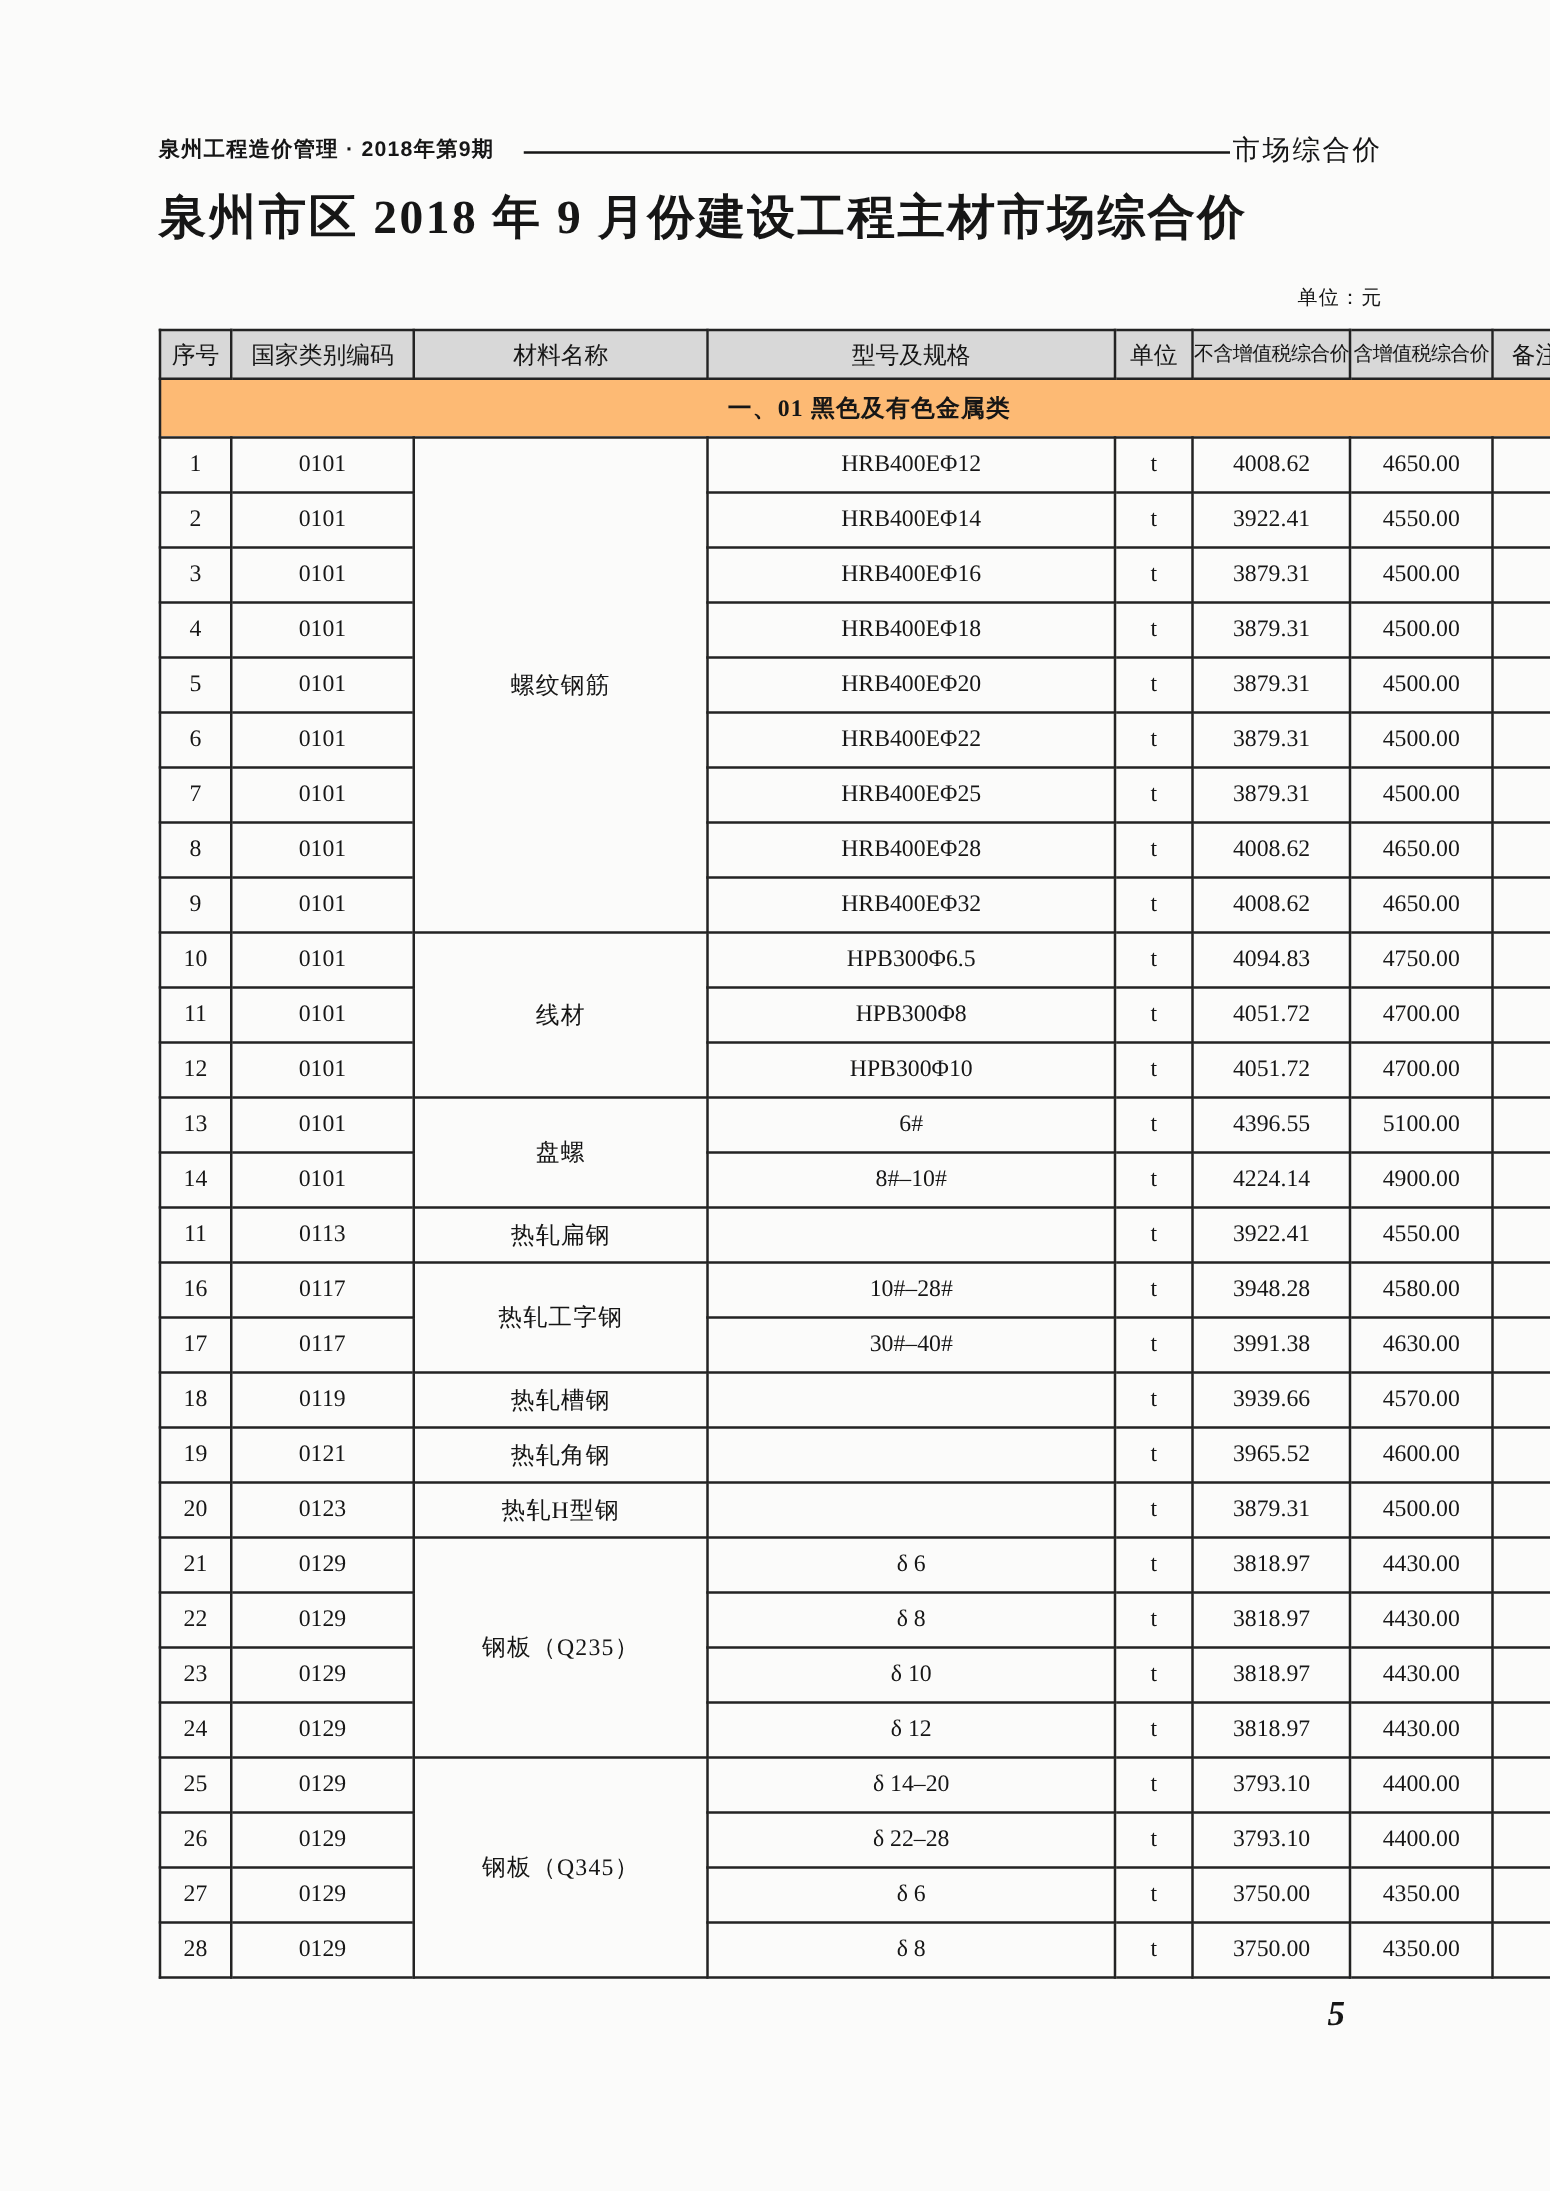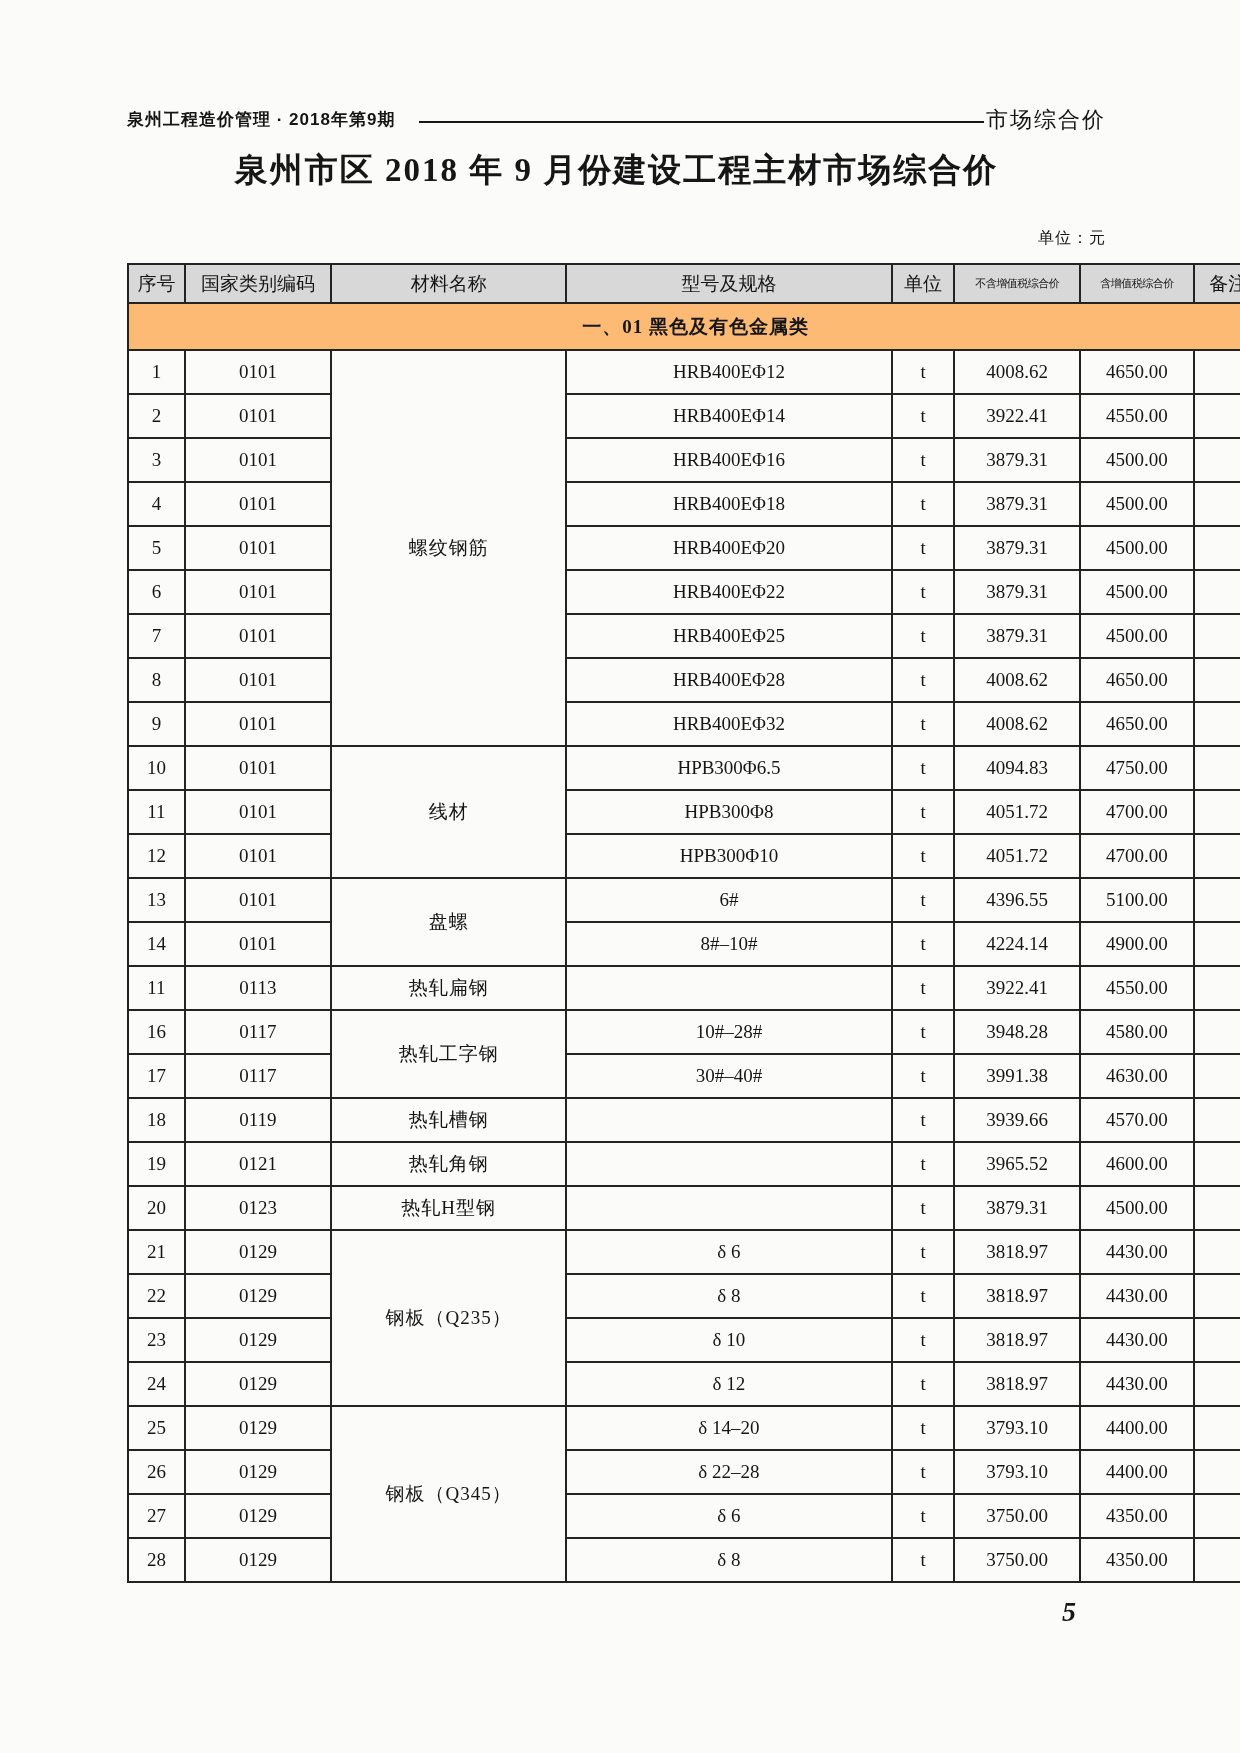--- a/index.html
+++ b/index.html
@@ -23,22 +23,22 @@
   }
   .mh-rule{flex:1;border-top:2px solid #161616;margin:6px 2px 0 24px;}
   .mh-right{
     font-family:"Liberation Sans","DejaVu Sans",sans-serif;
     font-size:22px;letter-spacing:2px;white-space:nowrap;margin-top:2px;
   }
 
   
   .doc-title{
     position:absolute;left:127px;top:148px;width:979px;
-    margin:0;text-align:center;
-    font-size:33px;font-weight:bold;letter-spacing:2px;
+    margin:0;
+    font-size:38px;font-weight:bold;letter-spacing:2px;
   }
 
   .unit-note{
     position:absolute;left:127px;top:228px;width:979px;
     text-align:right;font-size:16px;letter-spacing:1px;
   }
 
   
   table.price{
     position:absolute;left:127px;top:263px;width:1137px;
@@ -47,21 +47,21 @@
   }
   table.price th,table.price td{
     border:2px solid #232323;
     padding:0 2px;text-align:center;vertical-align:middle;
     font-size:19px;overflow:hidden;
   }
   table.price thead tr{height:39px;}
   table.price th{
     background:#d8d8d8;font-weight:normal;letter-spacing:0px;
   }
-  table.price th.small{font-size:11px;letter-spacing:-0.5px;padding:0;margin-left:43px;}
+  table.price th.small{font-size:16px;letter-spacing:-0.5px;padding:0;margin-left:43px;}
   td.section{
     height:45px;font-weight:bold;font-size:21px;letter-spacing:1px;background:#fdba74;
   }
   table.price tbody tr.datarow{height:44px;}
   td.num{font-size:19px;}
   td.mat{font-size:19px;letter-spacing:1px;}
 
   .pageno{
     position:absolute;left:127px;top:1596px;width:949px;
     text-align:right;

